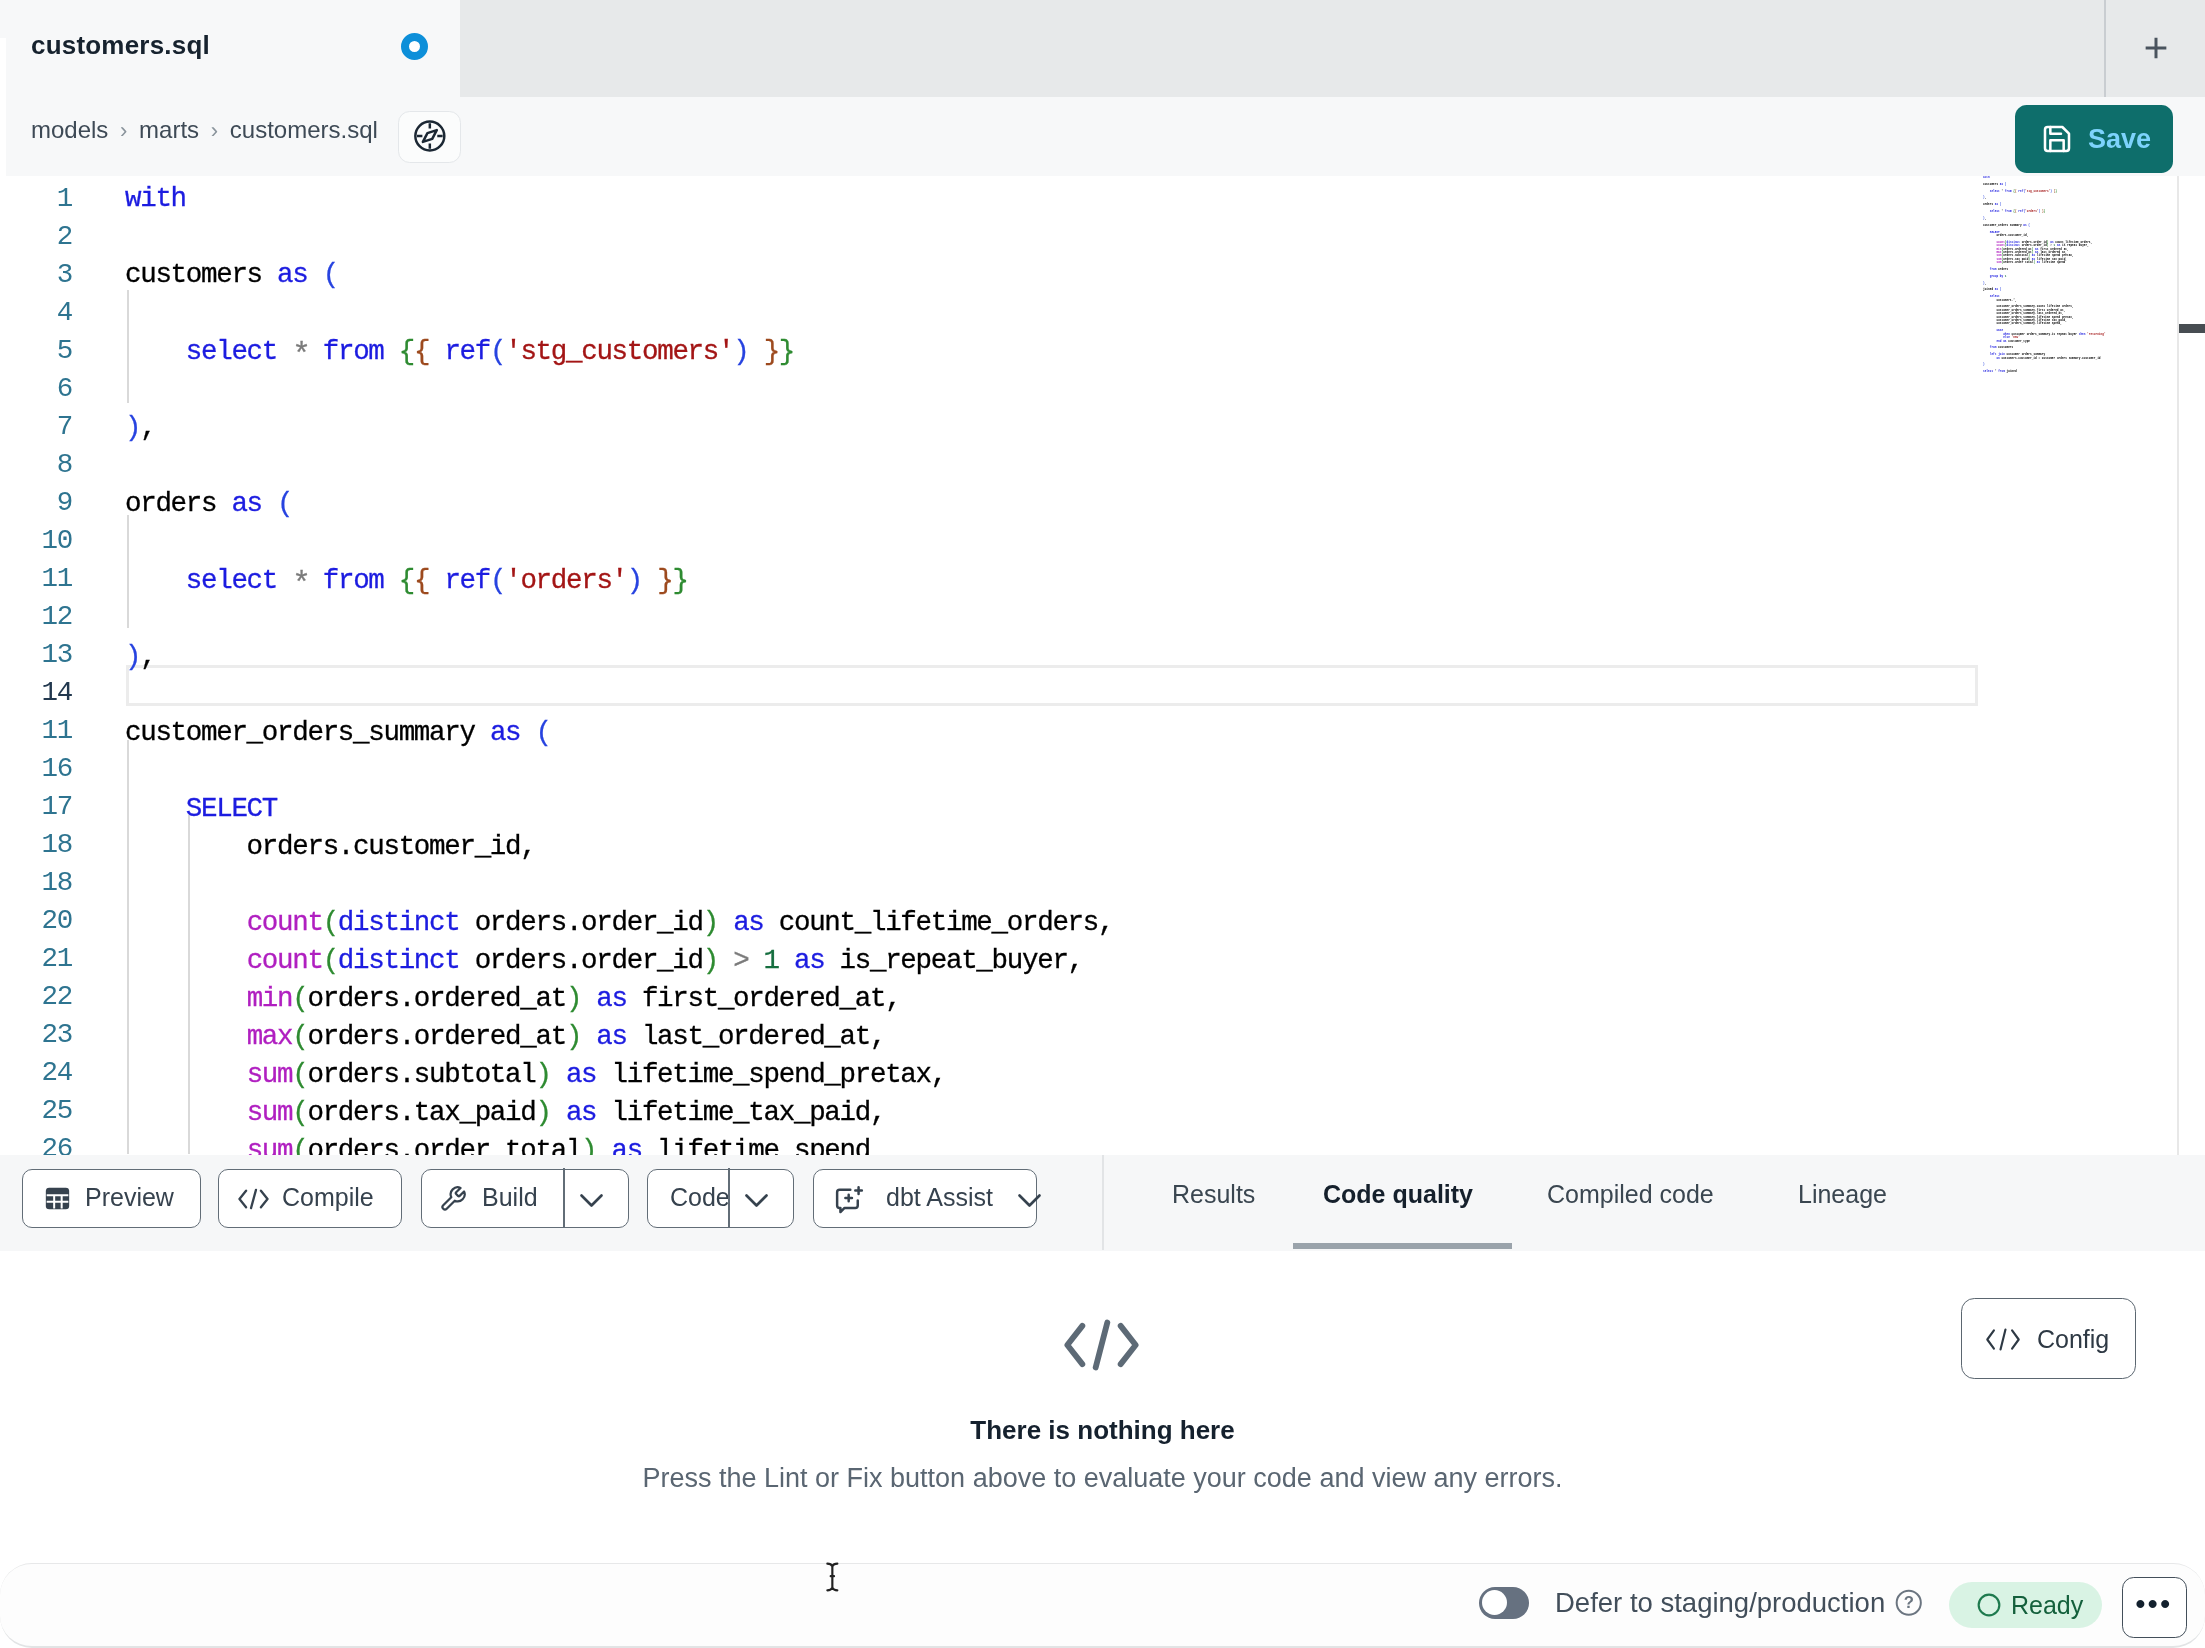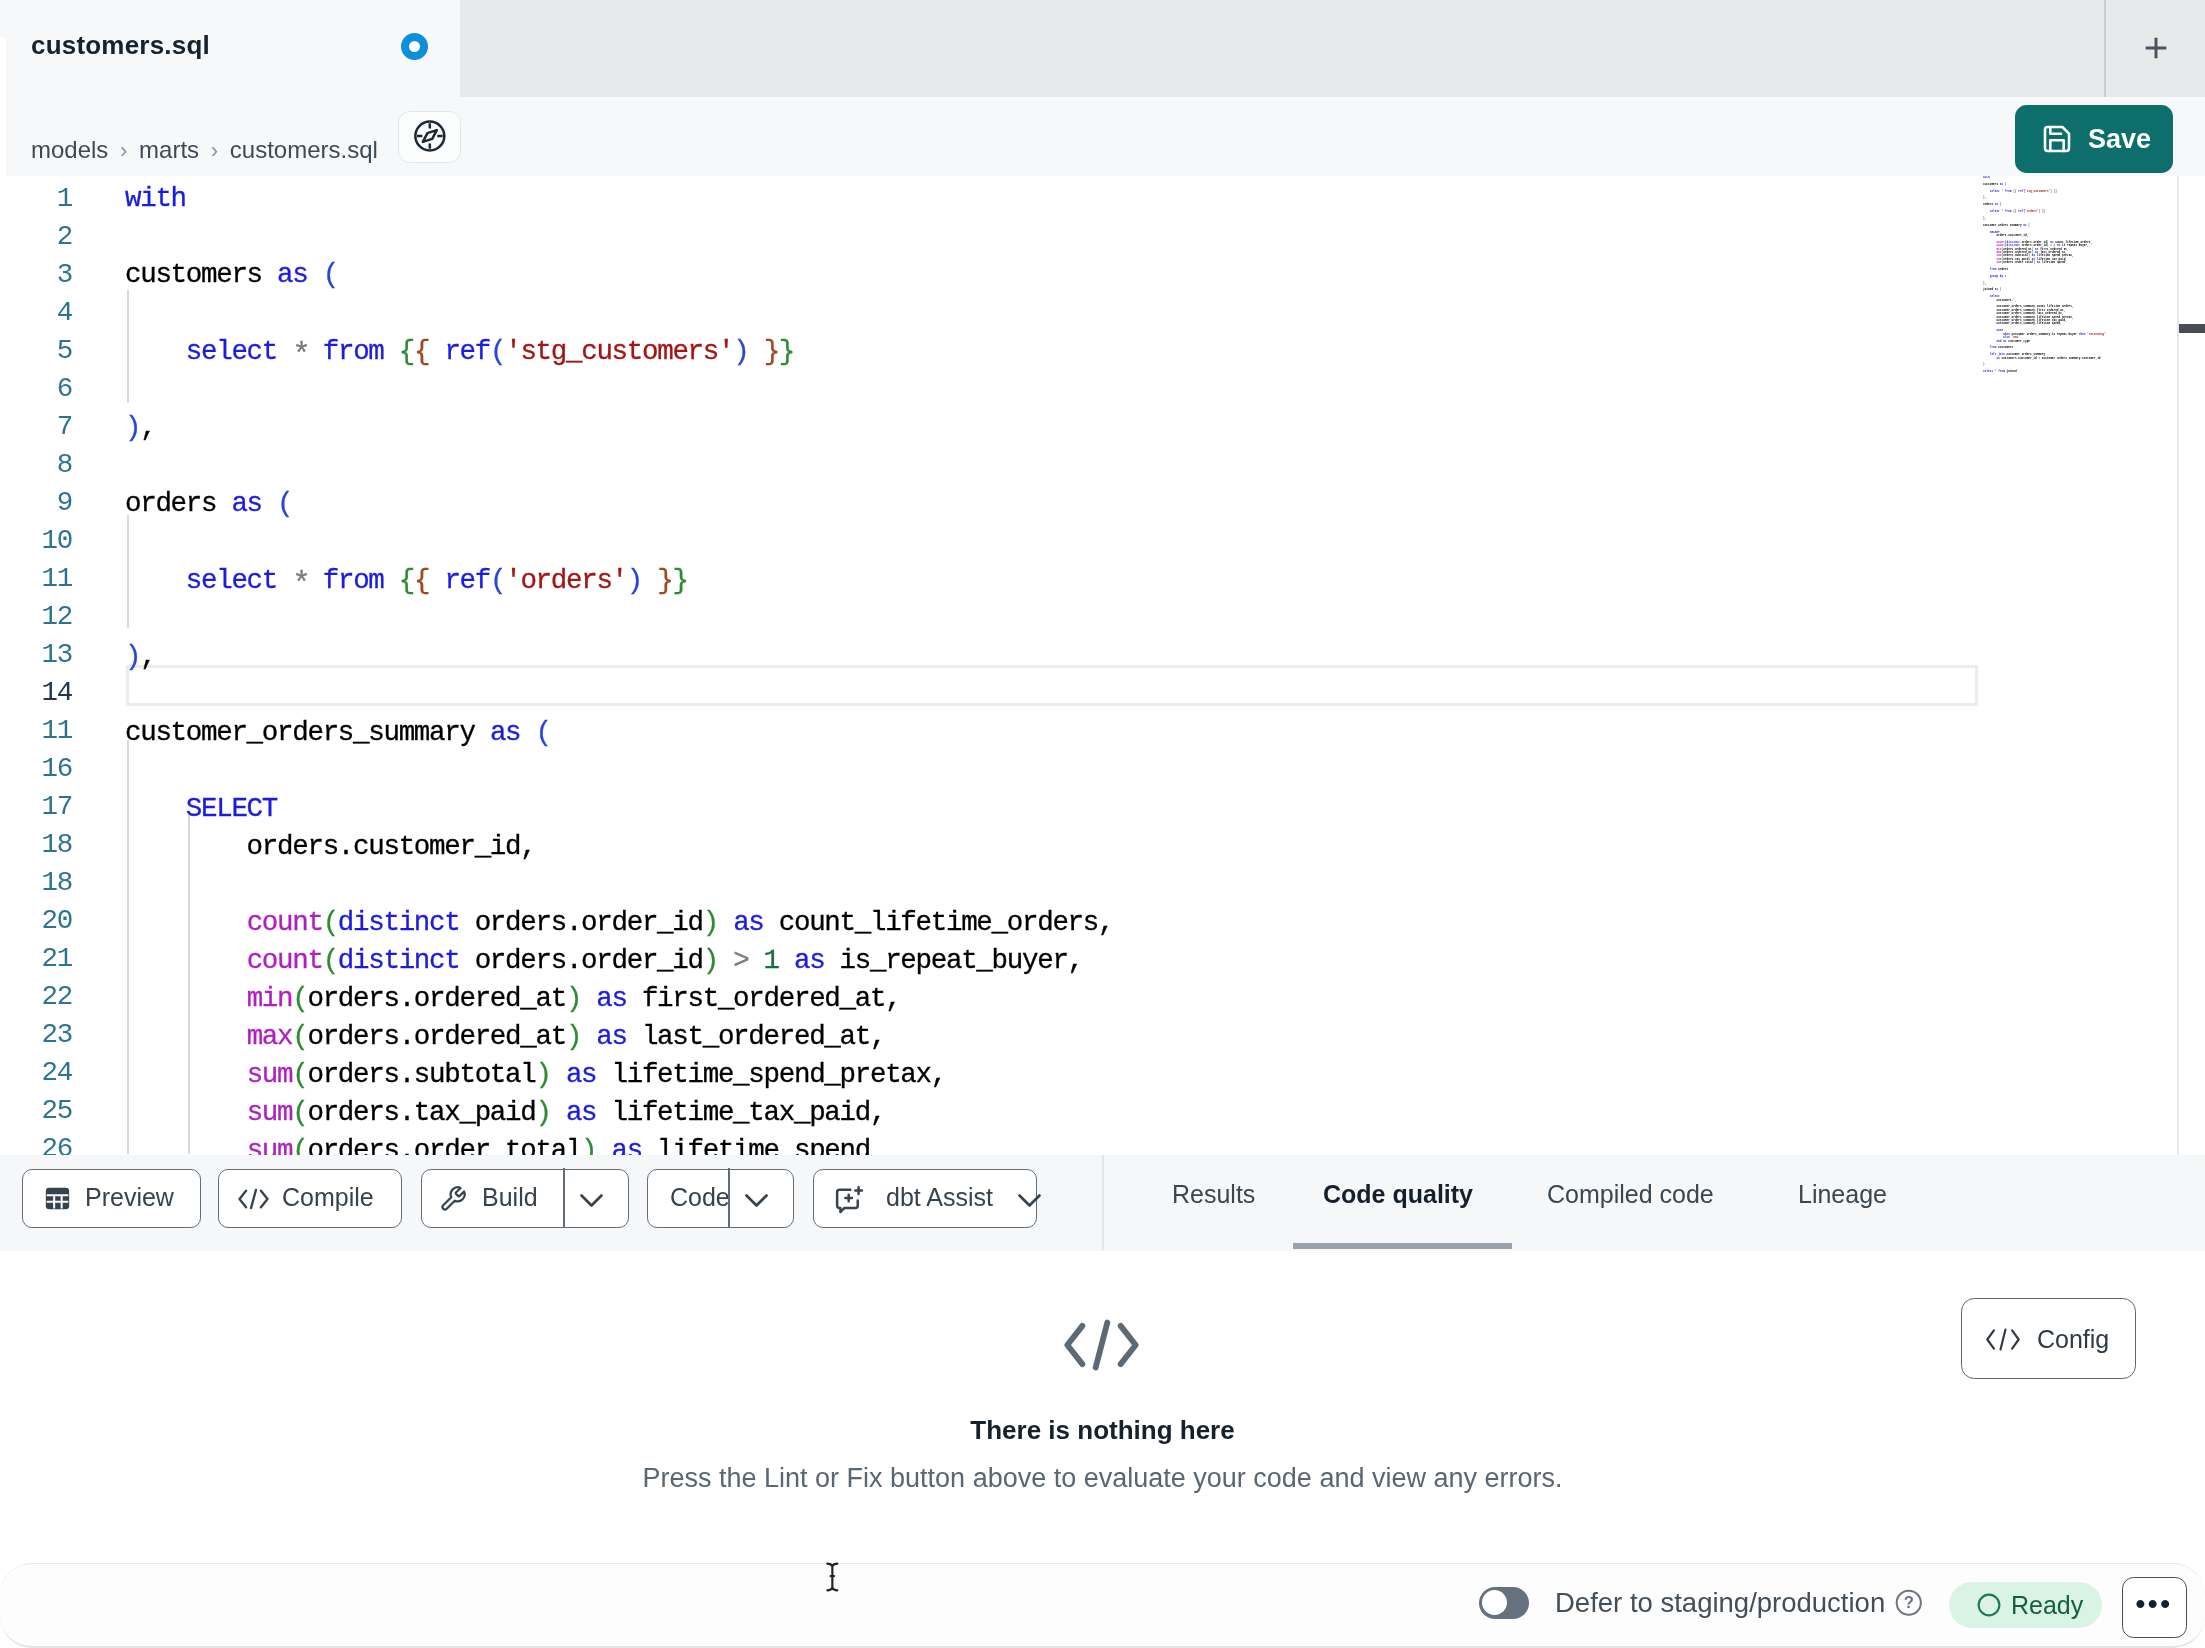--- a/index.html
+++ b/index.html
@@ -10,26 +10,26 @@
 #tabbar { position:absolute; left:0; top:0; width:2205px; height:97px; background:#e7e9ea; }
 #activetab { position:absolute; left:0; top:0; width:460px; height:97px; background:#f7f8f9; }
 #tabtitle { position:absolute; left:31px; top:30px; font-size:26px; font-weight:700; color:#16222e; letter-spacing:0.2px; }
 #tabdot { position:absolute; left:401px; top:33px; width:27px; height:27px; border-radius:50%;
   border:8.3px solid #0d8fd9; background:#fff; }
 #tabsep { position:absolute; left:2104px; top:0; width:1.7px; height:97px; background:#c9cdd1; }
 #plusbtn { position:absolute; left:2144px; top:36px; width:24px; height:24px; }
 
 
 #crumb { position:absolute; left:0; top:97px; width:2205px; height:79px; background:#f7f8f9; }
-#crumbtxt { position:absolute; left:31px; top:39px; font-size:24px; color:#3e4a56; }
+#crumbtxt { position:absolute; left:31px; top:19px; font-size:24px; color:#3e4a56; }
 #crumbtxt .sep { color:#8a949c; padding:0 11.7px; font-size:22px; }
 #compass { position:absolute; left:398px; top:14px; width:63px; height:52px; background:#fbfcfc;
   border:1.7px solid #e4e7ea; border-radius:11.7px; }
 #savebtn { position:absolute; left:2015px; top:7.5px; width:158px; height:68px; background:#0e6e6b;
-  border-radius:11.7px; color:#ffffff; }
+  border-radius:11.7px; color:#7dd3fc; }
 #savebtn span { position:absolute; left:73px; top:19px; font-size:27px; font-weight:700; }
 
 
 #editor { position:absolute; left:0; top:176px; width:2205px; height:979px; background:#ffffff; overflow:hidden; }
 #gutter { position:absolute; left:0; top:3.8px; width:72px; text-align:right;
   font-family:"Liberation Mono", monospace; font-size:27.5px; letter-spacing:-1.3px; line-height:38px; color:#2e7490; }
 #gutter .act { color:#22384e; }
 #code { position:absolute; left:125px; top:3.8px; font-family:"Liberation Mono", monospace;
   font-size:27.5px; letter-spacing:-1.3px; line-height:38px; color:#000000; white-space:pre;
   -webkit-text-stroke:0.3px; }

